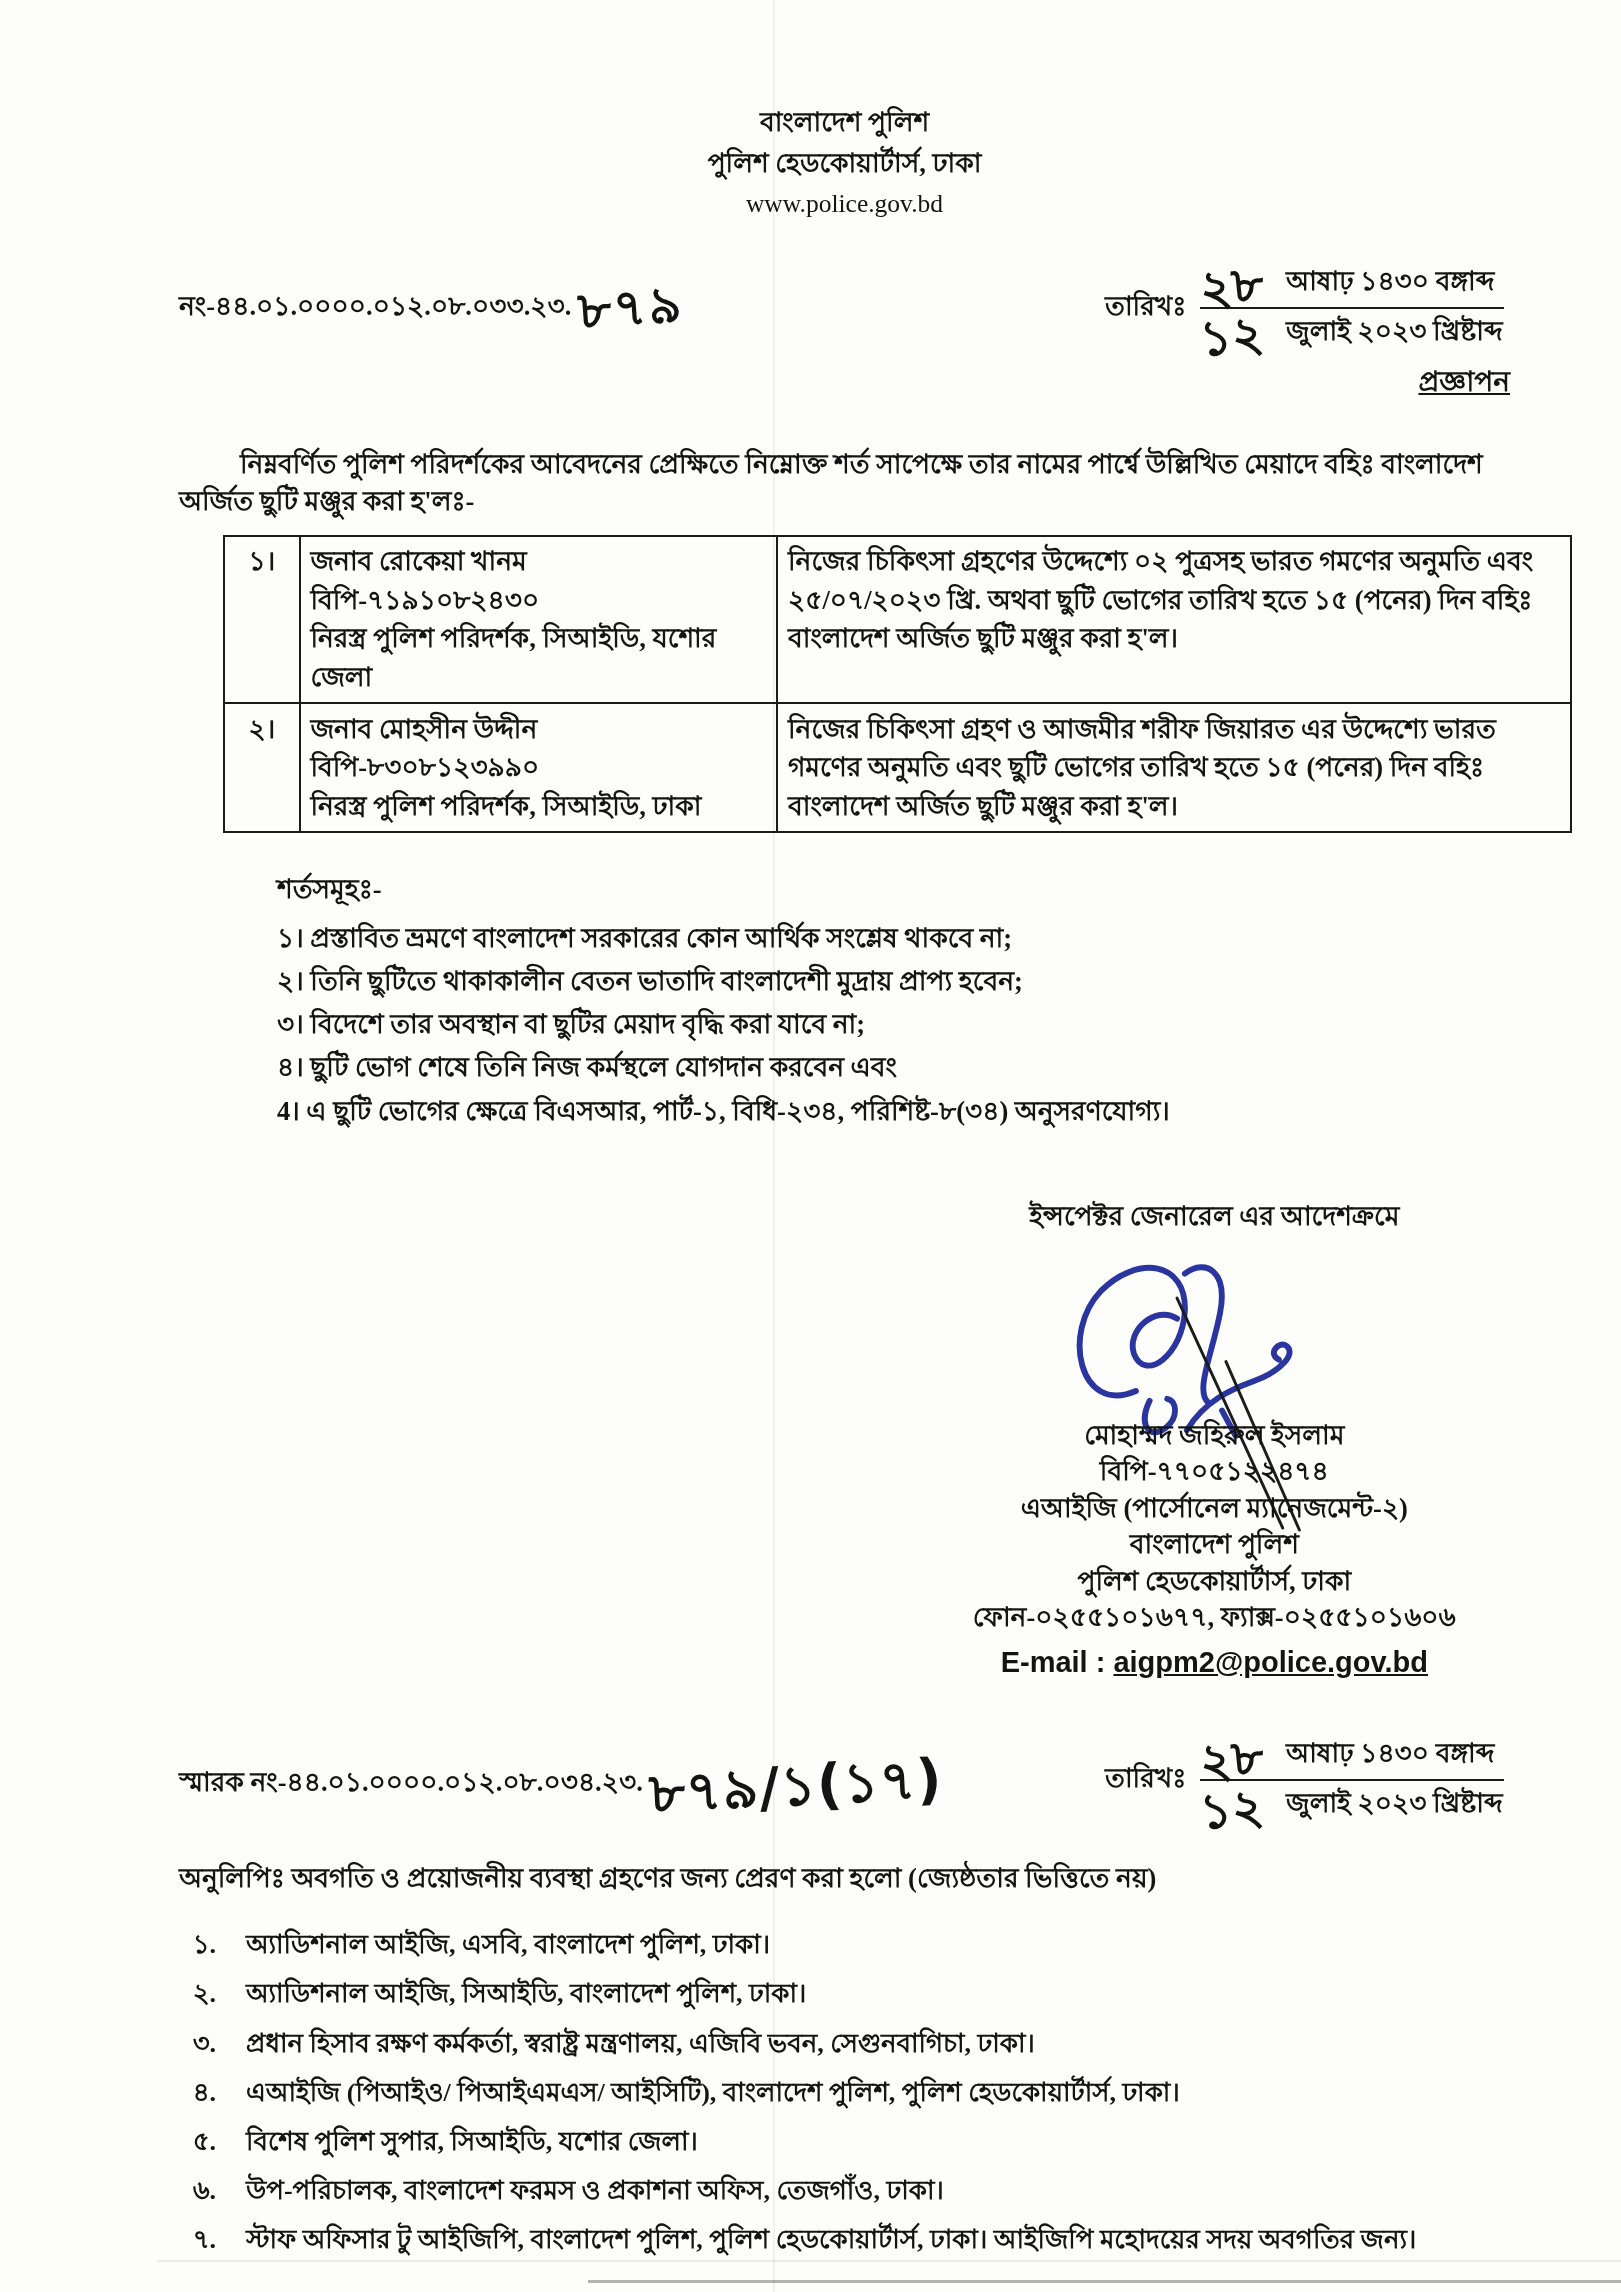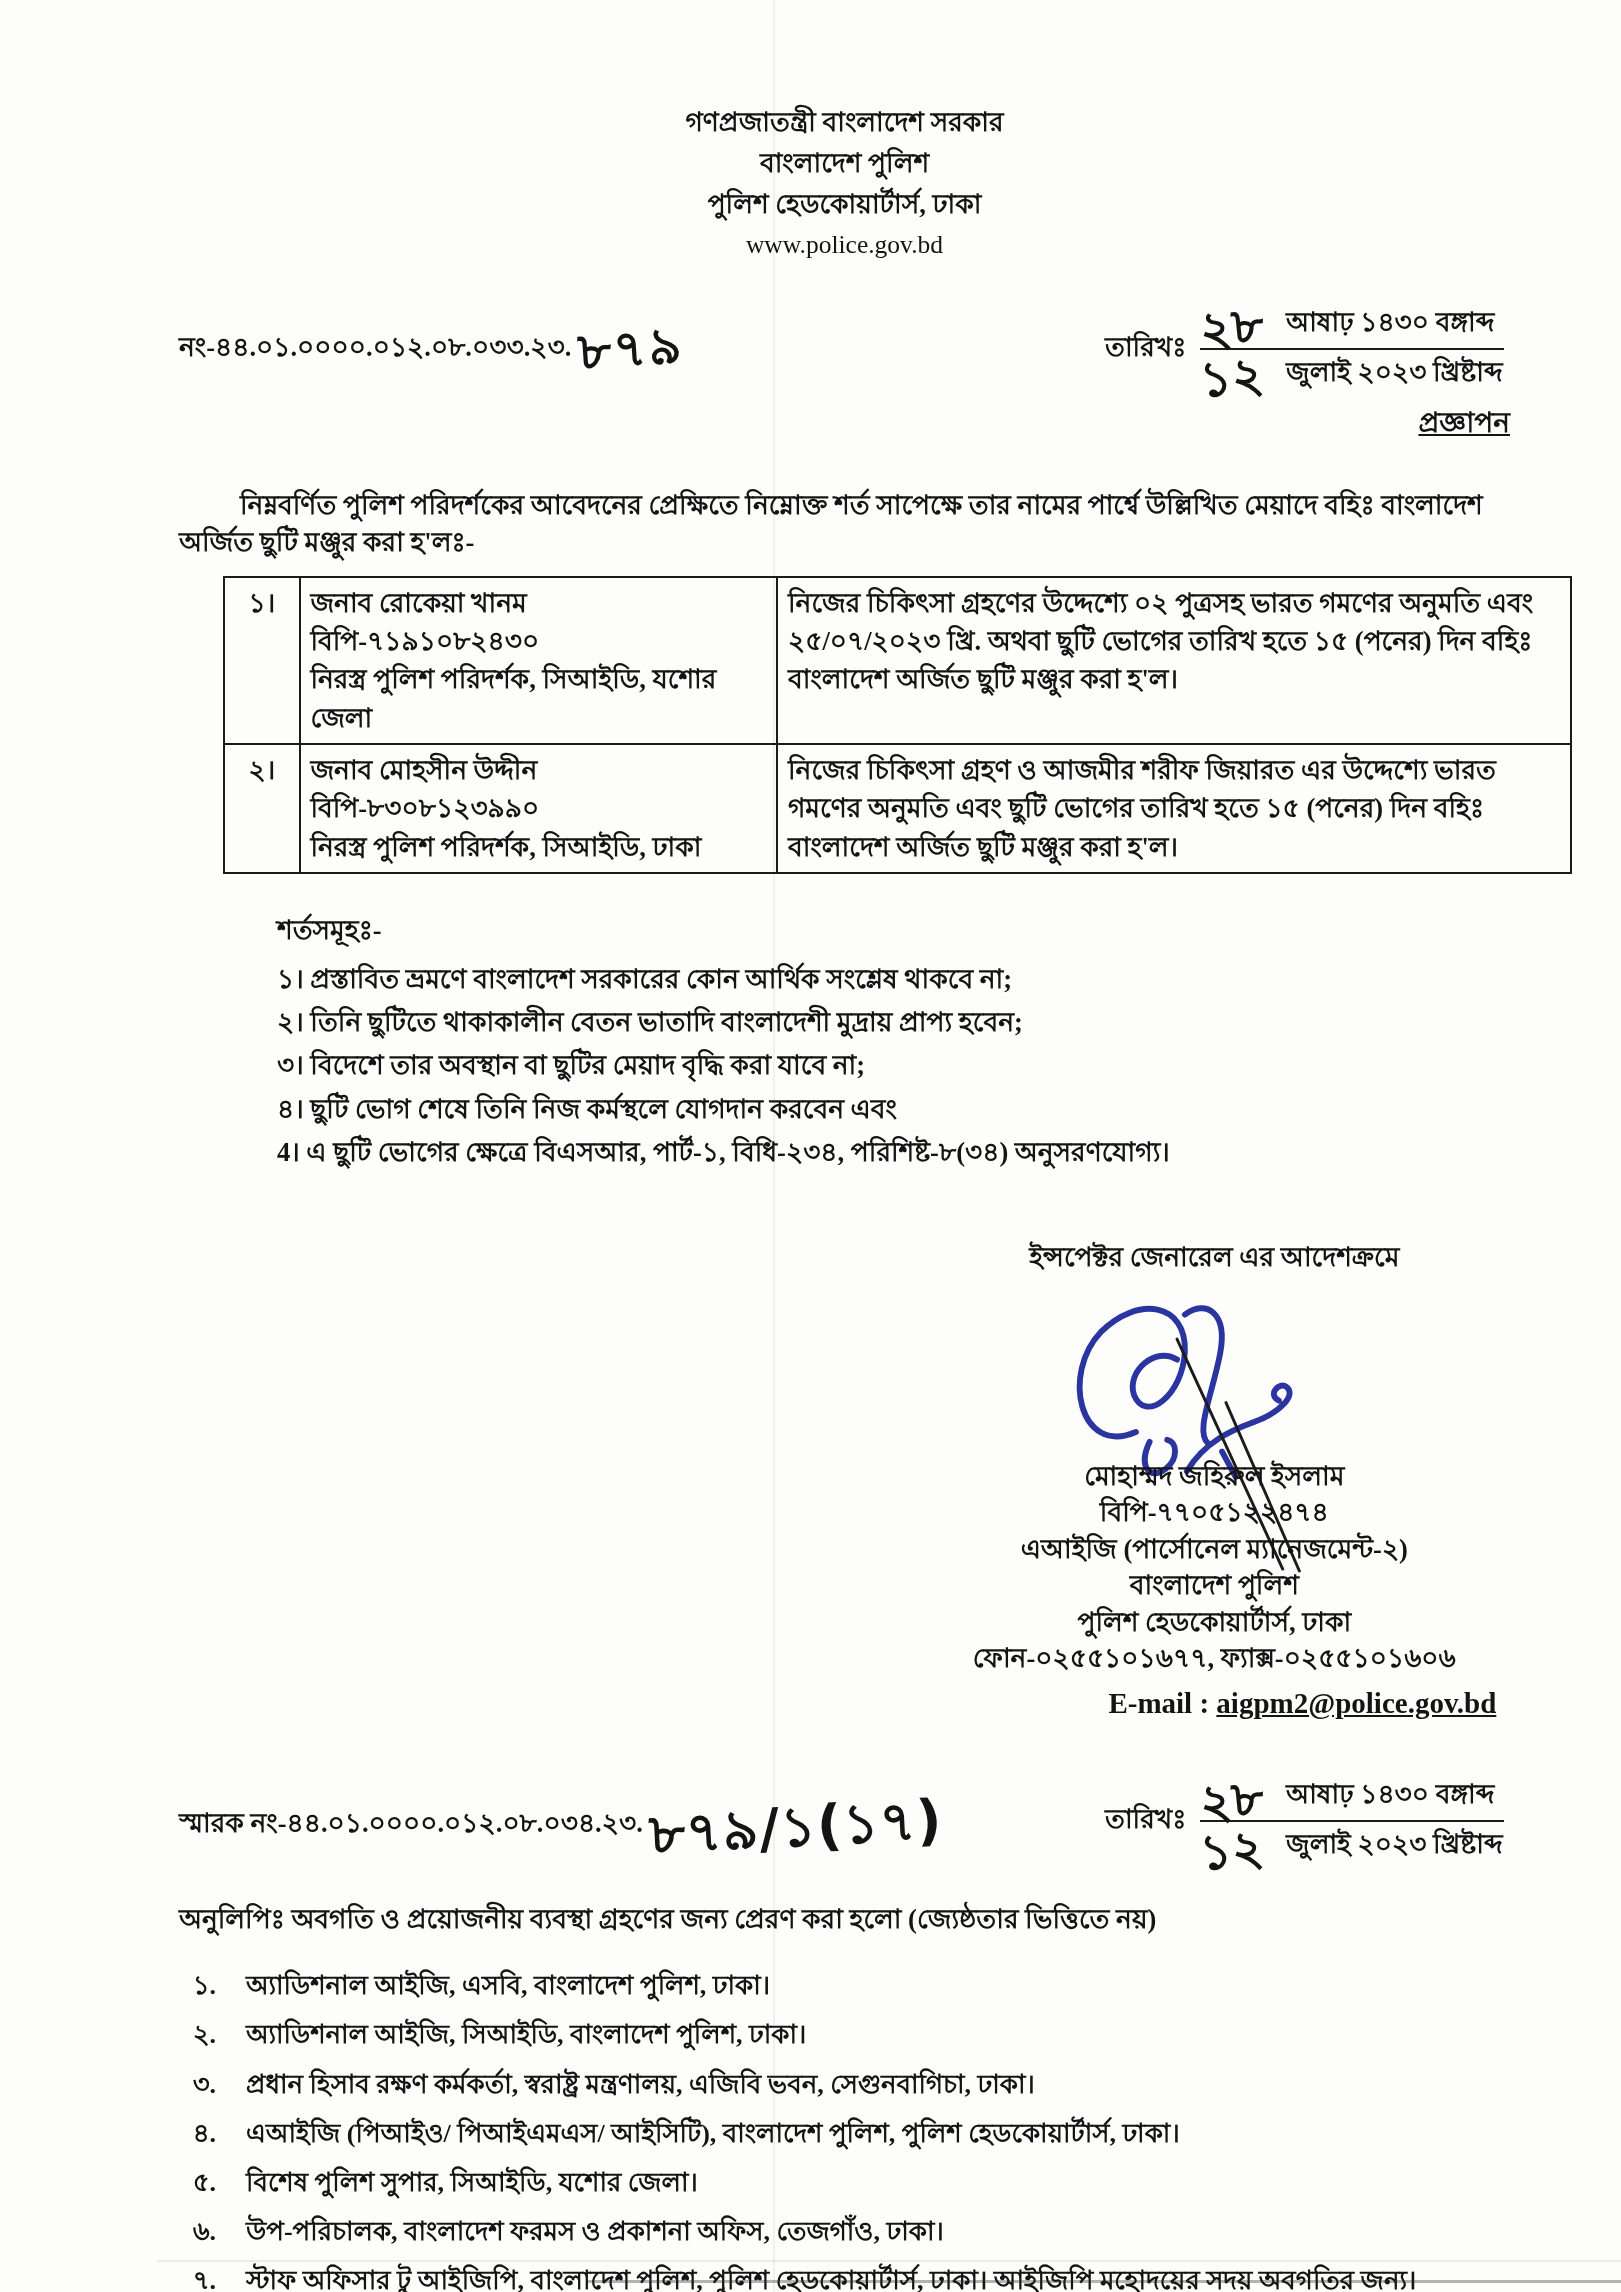--- a/index.html
+++ b/index.html
@@ -49,21 +49,21 @@
   .conditions{margin:37px 0 0 98px;font-size:26.5px;line-height:1.48;font-weight:bold;}
   .conditions .cond-head{margin-bottom:9.8px;}
   .conditions .cond-item{margin-top:3.9px;}
 
   
   .sig-area{width:564px;margin:65px 13.7px 0 auto;text-align:center;position:relative;}
   .by-order{font-size:26.5px;font-weight:bold;}
   .sig-draw{position:relative;height:167px;margin-top:9.8px;}
   .sig-draw svg{position:absolute;left:108px;top:-5.9px;overflow:visible;}
   .sig-lines{font-size:26.5px;font-weight:bold;line-height:1.38;position:relative;z-index:2;}
-  .email-line{font-family:Liberation Serif, serif;font-size:29px;font-weight:bold;margin-top:5.9px;text-align:right;}
+  .email-line{font-family:Liberation Sans, sans-serif;font-size:29px;font-weight:bold;margin-top:5.9px;}
   .email-line a{color:#141414;text-decoration:underline;}
 
   
   .ref-row2{display:flex;justify-content:space-between;align-items:flex-start;margin-top:51px;}
   .memo2-no{font-size:26.5px;font-weight:bold;padding-top:29px;}
   .memo2-hw{font-size:55px;line-height:0.6;transform:rotate(-3deg);vertical-align:-13.7px;letter-spacing:1px;}
 
   
   .copies-head{font-size:26.5px;font-weight:bold;margin-top:31px;}
   .copy-list{margin-top:25.5px;}
@@ -74,21 +74,20 @@
 </style>
 </head>
 <body>
 
 <div class="page">
   <div class="fold-line"></div>
 
   <div class="content">
 
     <div class="doc-header">
-      <div>গণপ্রজাতন্ত্রী বাংলাদেশ সরকার</div>
       <div>বাংলাদেশ পুলিশ</div>
       <div>পুলিশ হেডকোয়ার্টার্স, ঢাকা</div>
       <div class="site">www.police.gov.bd</div>
     </div>
 
     <div class="ref-row">
       <div class="memo-no">
         <span>নং-৪৪.০১.০০০০.০১২.০৮.০৩৩.২৩.</span>
         <span class="hw memo-hw">৮৭৯</span>
       </div>

